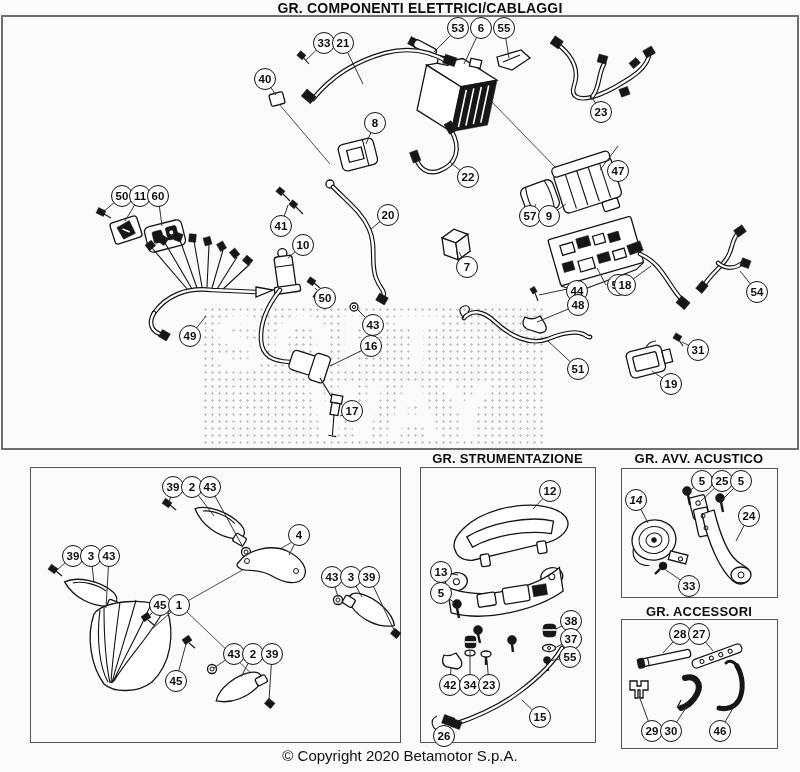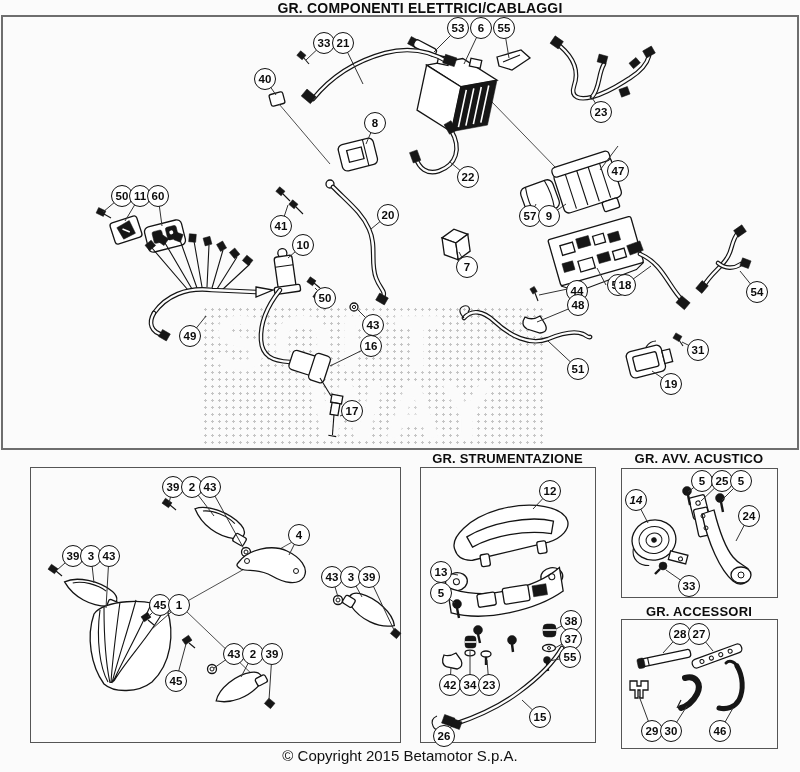--- a/index.html
+++ b/index.html
@@ -518,21 +518,21 @@
       <line x1="636" y1="500" x2="648" y2="523" stroke="#333" stroke-width="1"></line>
       <line x1="749" y1="516" x2="736" y2="541" stroke="#333" stroke-width="1"></line>
       <line x1="689" y1="586" x2="666" y2="570" stroke="#333" stroke-width="1"></line>
       <line x1="680" y1="634" x2="663" y2="653" stroke="#333" stroke-width="1"></line>
       <line x1="699" y1="634" x2="713" y2="651" stroke="#333" stroke-width="1"></line>
       <line x1="652" y1="731" x2="639" y2="696" stroke="#333" stroke-width="1"></line>
       <line x1="671" y1="731" x2="687" y2="706" stroke="#333" stroke-width="1"></line>
       <line x1="720" y1="731" x2="733" y2="708" stroke="#333" stroke-width="1"></line>
     </svg>
 
-  <div class="copyright">© Copyright 2015 Betamotor S.p.A.</div>
+  <div class="copyright">© Copyright 2020 Betamotor S.p.A.</div>
 <div class="callout" style="left: 313px; top: 32px;">33</div>
     <div class="callout" style="left: 332px; top: 32px;">21</div>
     <div class="callout" style="left: 447px; top: 17px;">53</div>
     <div class="callout" style="left: 470px; top: 17px;">6</div>
     <div class="callout" style="left: 493px; top: 17px;">55</div>
     <div class="callout" style="left: 254px; top: 68px;">40</div>
     <div class="callout" style="left: 364px; top: 112px;">8</div>
     <div class="callout" style="left: 590px; top: 101px;">23</div>
     <div class="callout" style="left: 607px; top: 135px; margin-top: 25px;">47</div>
     <div class="callout" style="left: 457px; top: 166px;">22</div>

